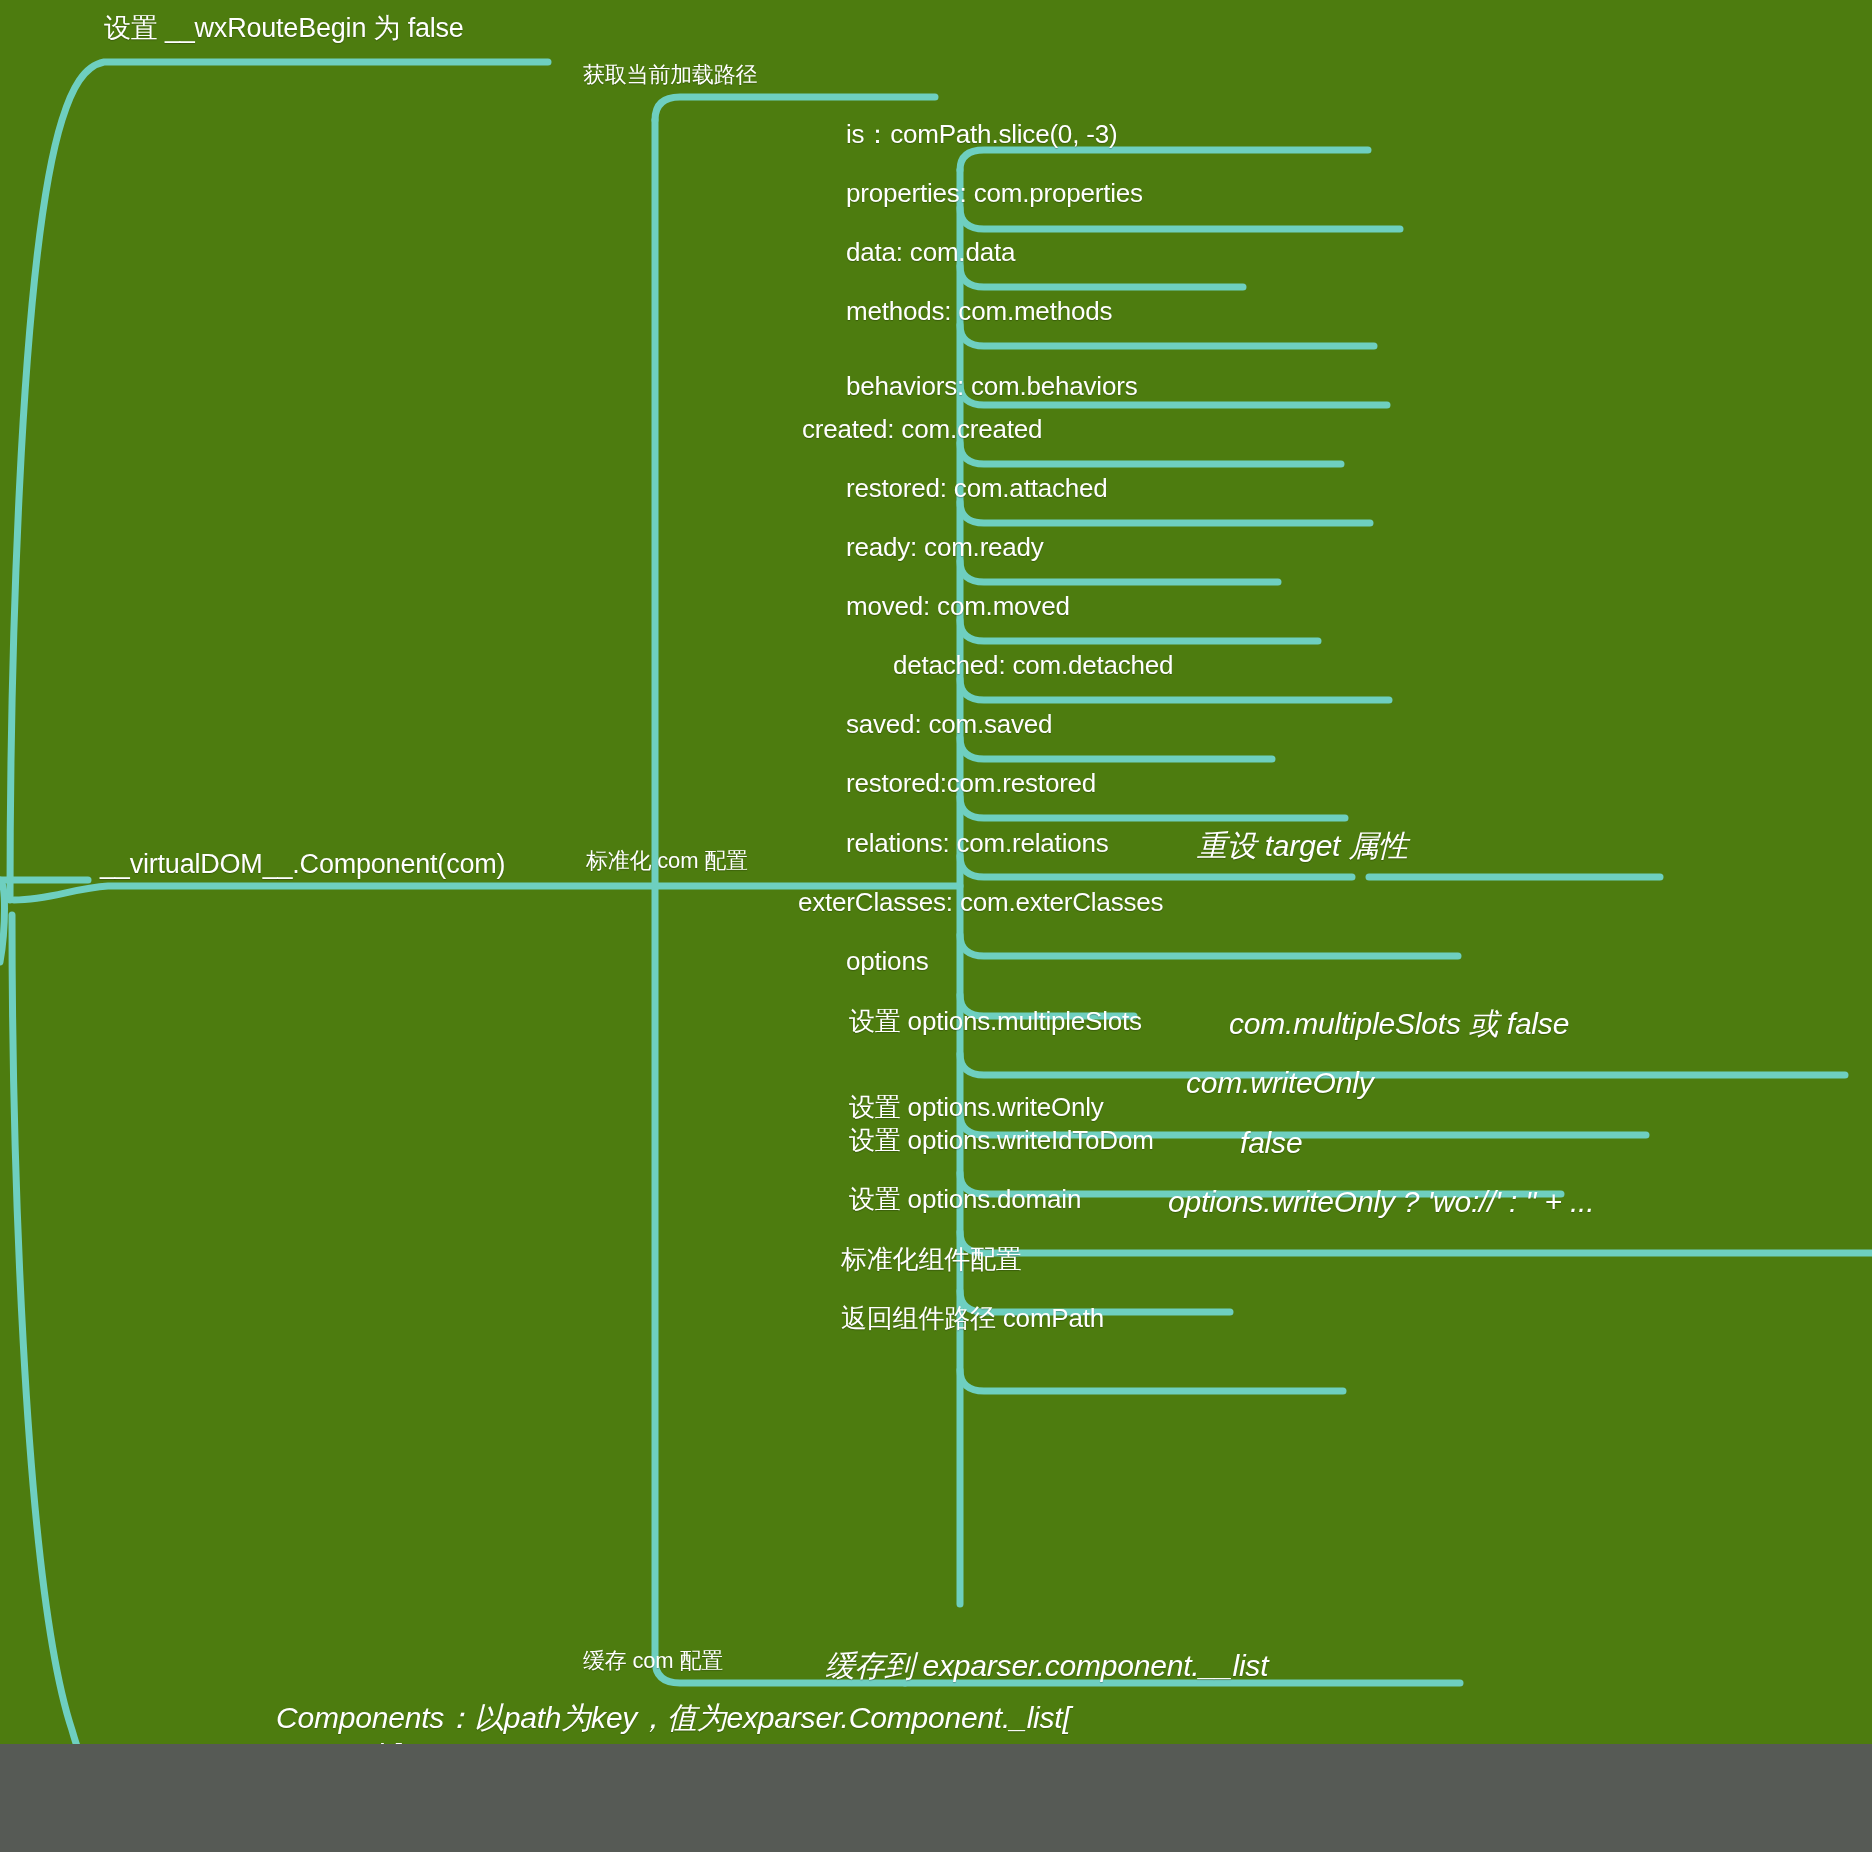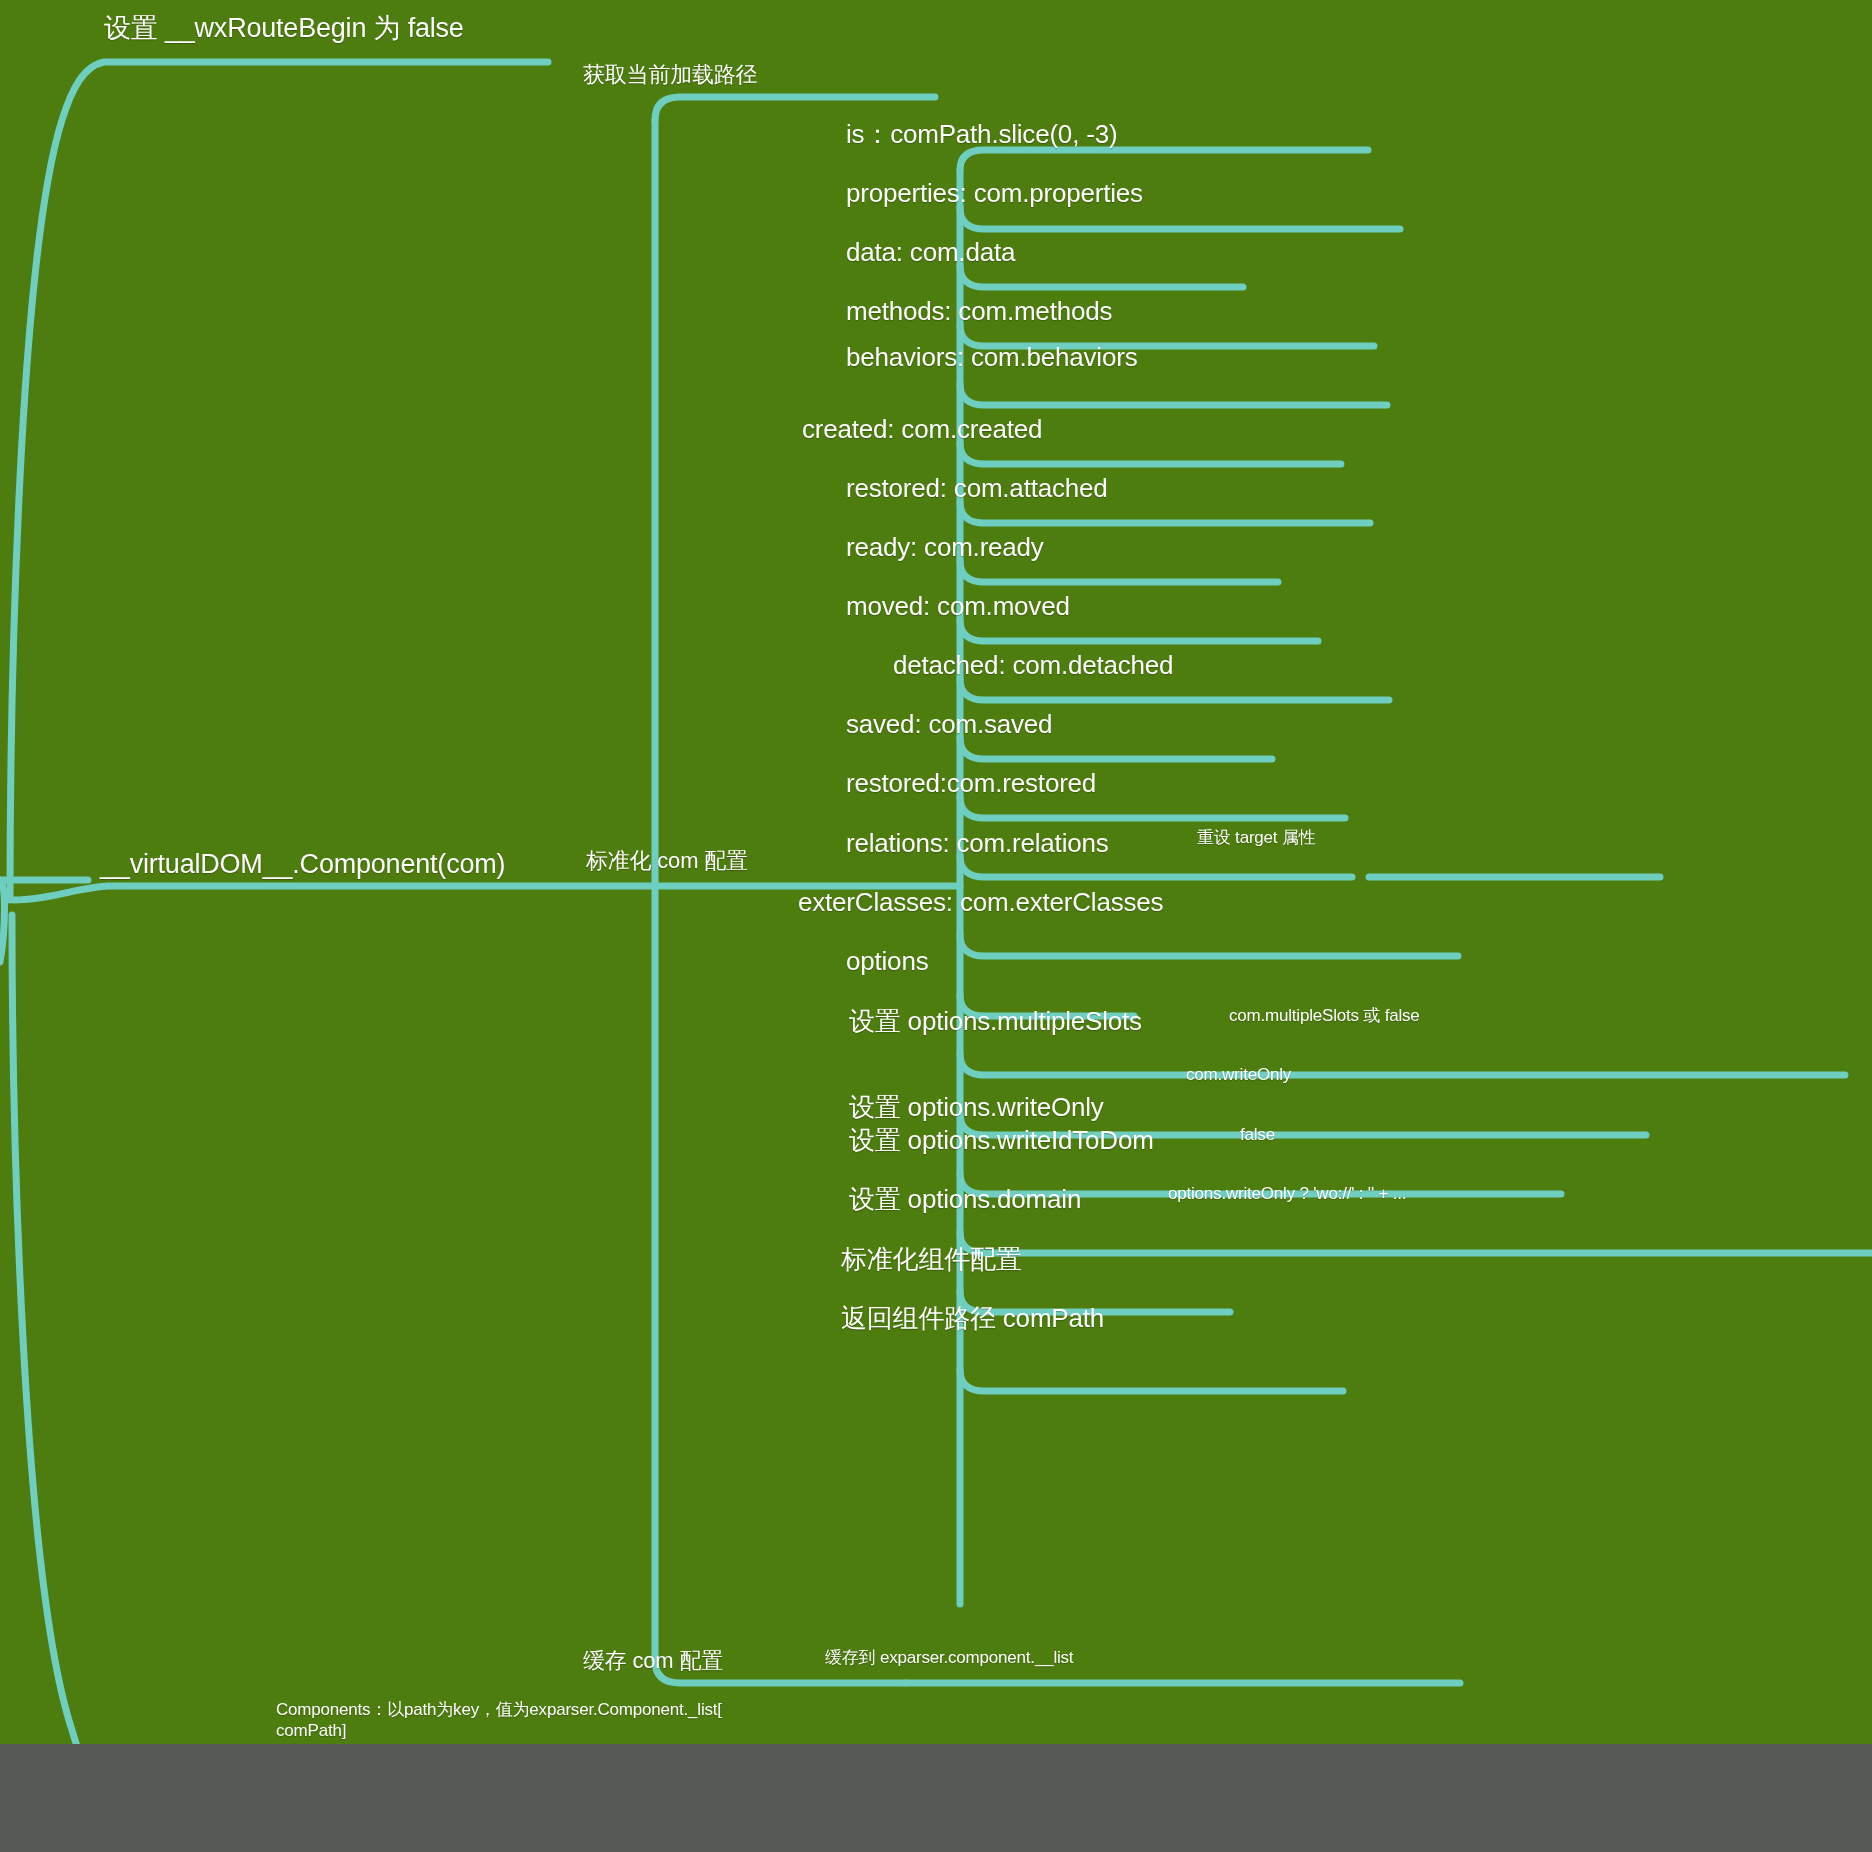--- a/index.html
+++ b/index.html
@@ -29,21 +29,21 @@
     color: #ffffff;
     font-family: "Liberation Sans", "DejaVu Sans", sans-serif;
     white-space: pre;
     line-height: 1.22;
     letter-spacing: -0.2px;
     text-shadow: 0 1px 1px rgba(0,0,0,0.25);
   }
   .lvl-1      { font-size: 27px; }
   .lvl-2      { font-size: 22px; }
   .lvl-3      { font-size: 26px; }
-  .lvl-4      { font-size: 17px; }
+  .lvl-4      { font-size: 30px; font-style: italic; }
   .multiline  { white-space: pre-line; }
   #bottom-bar {
     position: absolute;
     left: 443px;
     top: 1838px;
     width: 500px;
     height: 30px;
     border: 2px solid #6a6f69;
     border-bottom: none;
     border-radius: 8px 8px 0 0;
@@ -118,21 +118,21 @@
   <div class="node-label lvl-2" style="left:583px; top:1648px;">缓存 com 配置</div>
 
   <div class="node-label lvl-3" style="left:846px; top:119px;">is：comPath.slice(0, -3)</div>
 
   <div class="node-label lvl-3" style="left:846px; top:178px;">properties: com.properties</div>
 
   <div class="node-label lvl-3" style="left:846px; top:237px;">data: com.data</div>
 
   <div class="node-label lvl-3" style="left:846px; top:296px;">methods: com.methods</div>
 
-  <div class="node-label lvl-3" style="left:846px; top:342px;">behaviors: com.behaviors</div>
+  <div class="node-label lvl-3" style="left:846px; top:371px;">behaviors: com.behaviors</div>
 
   <div class="node-label lvl-3" style="left:802px; top:414px;">created: com.created</div>
 
   <div class="node-label lvl-3" style="left:846px; top:473px;">restored: com.attached</div>
 
   <div class="node-label lvl-3" style="left:846px; top:532px;">ready: com.ready</div>
 
   <div class="node-label lvl-3" style="left:846px; top:591px;">moved: com.moved</div>
 
   <div class="node-label lvl-3" style="left:846px; top:650px;margin-left:47px;">detached: com.detached</div>

